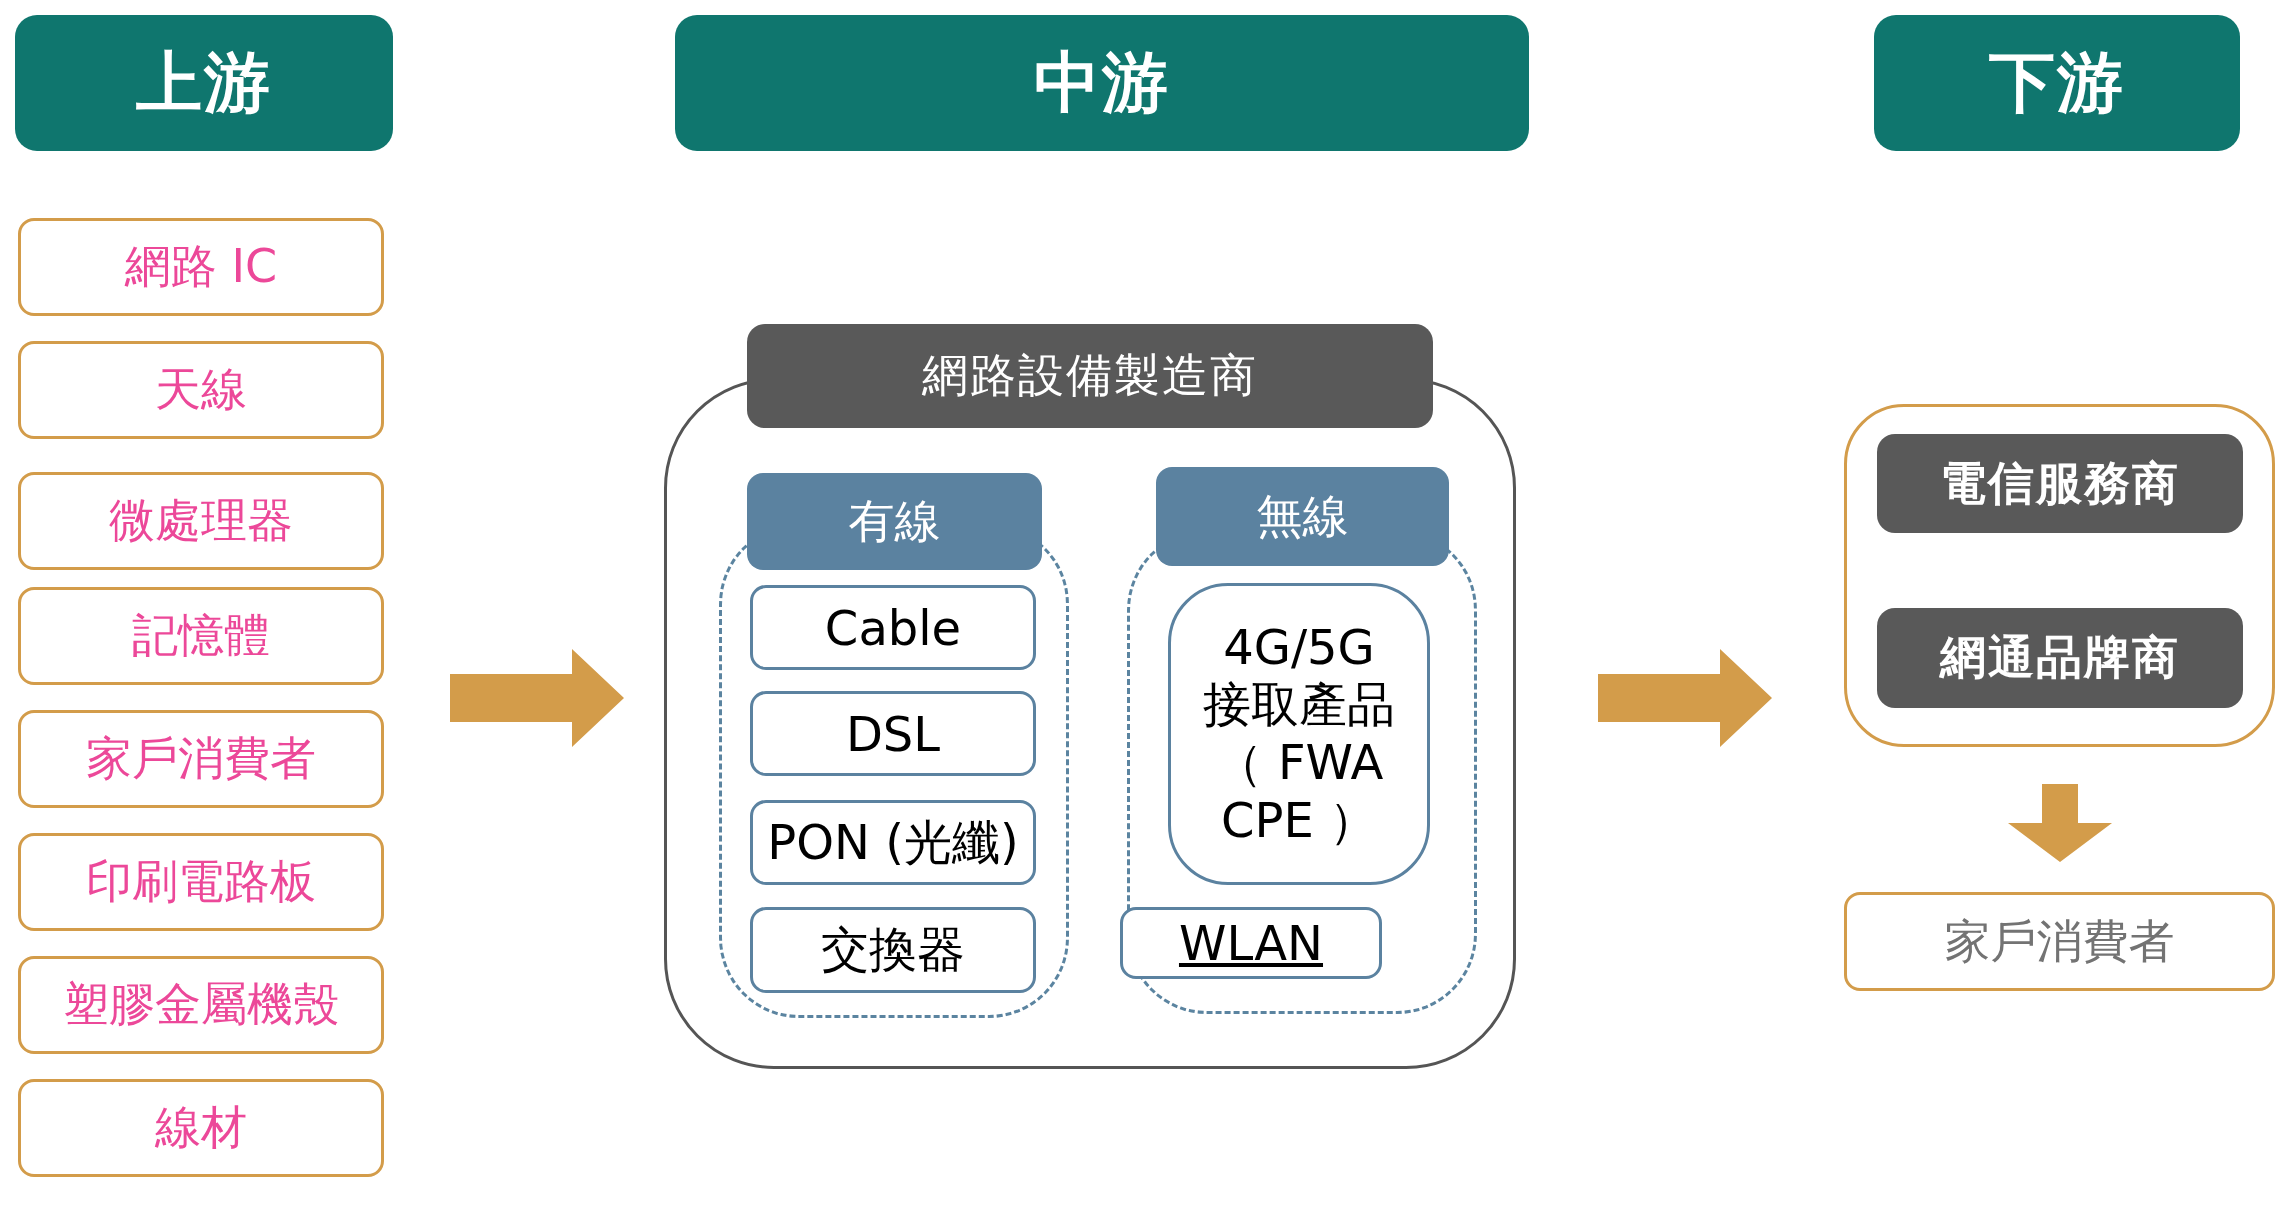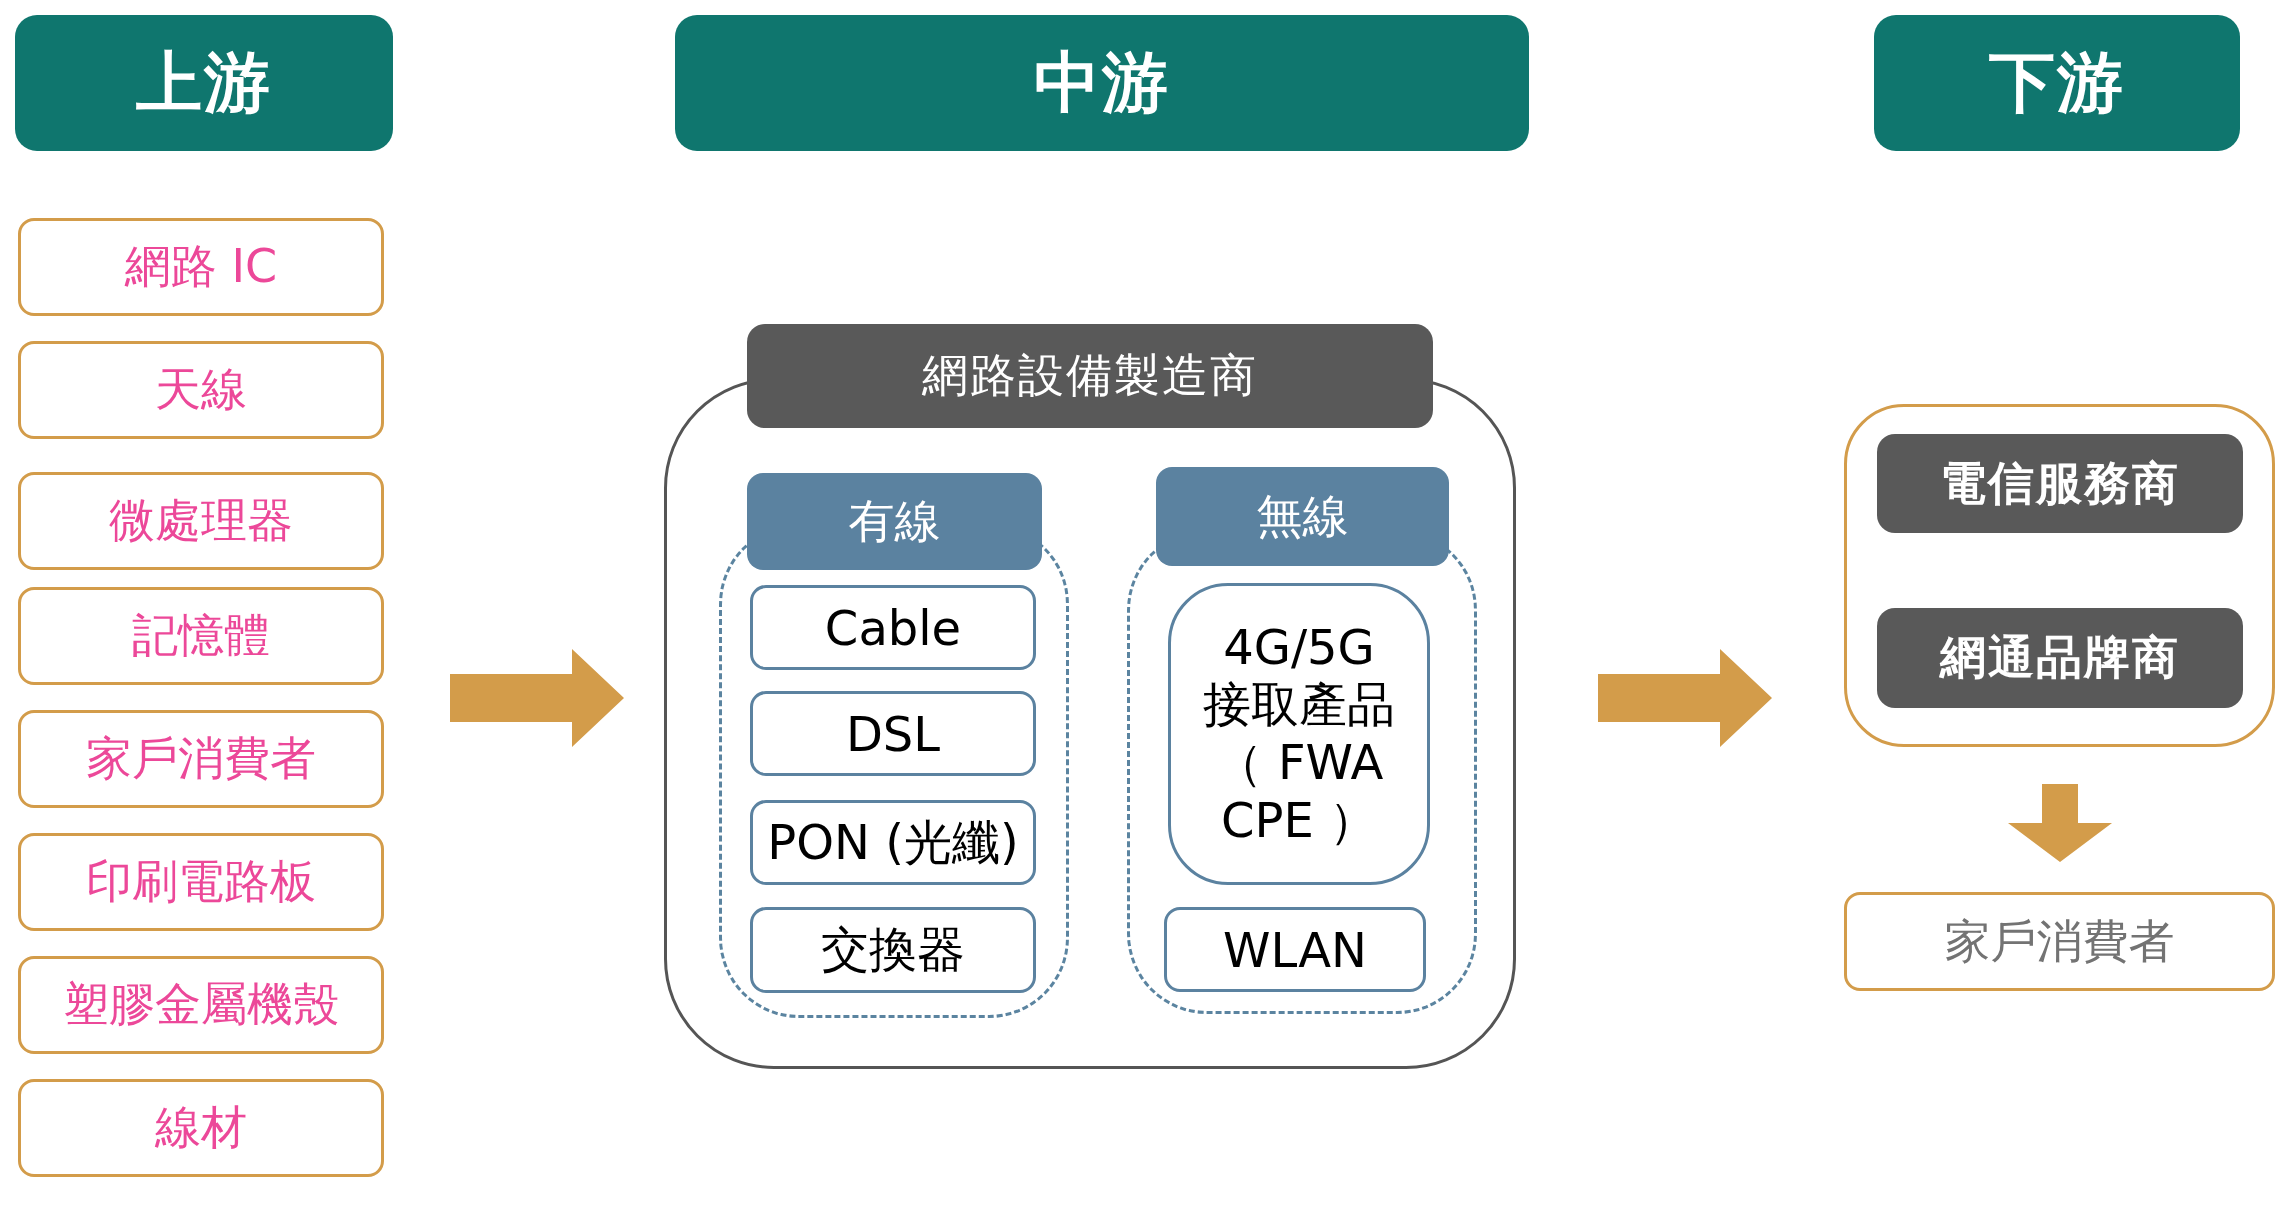--- a/index.html
+++ b/index.html
@@ -85,21 +85,21 @@
 <div class="abs dash-group" style="left:1127px;top:530px;width:350px;height:484px;"></div>
 <div class="abs blue-head" style="left:1156px;top:467px;width:293px;height:99px;">
   <span>無線</span>
 </div>
 <div class="abs mid-item tall-item" style="left:1168px;top:583px;width:262px;height:302px;">
   <span>4G/5G</span>
   <span>接取產品</span>
   <span>（ FWA</span>
   <span>CPE ）</span>
 </div>
-<div class="abs mid-item" style="left:1164px;top:907px;width:262px;height:85px;">
+<div class="abs mid-item" style="left:1120px;top:907px;width:262px;height:72px;text-decoration:underline;">
   <span>WLAN</span>
 </div>
 
 <svg class="arrow" style="left:1598px;top:649px;" width="174" height="98" viewBox="0 0 174 98">
   <polygon points="0,25 122,25 122,0 174,49 122,98 122,73 0,73" fill="#D39C4A"></polygon>
 </svg>
 
 <div class="abs right-outer" style="left:1844px;top:404px;width:431px;height:343px;"></div>
 <div class="abs right-dark" style="left:1877px;top:434px;width:366px;height:99px;">
   <span>電信服務商</span>

